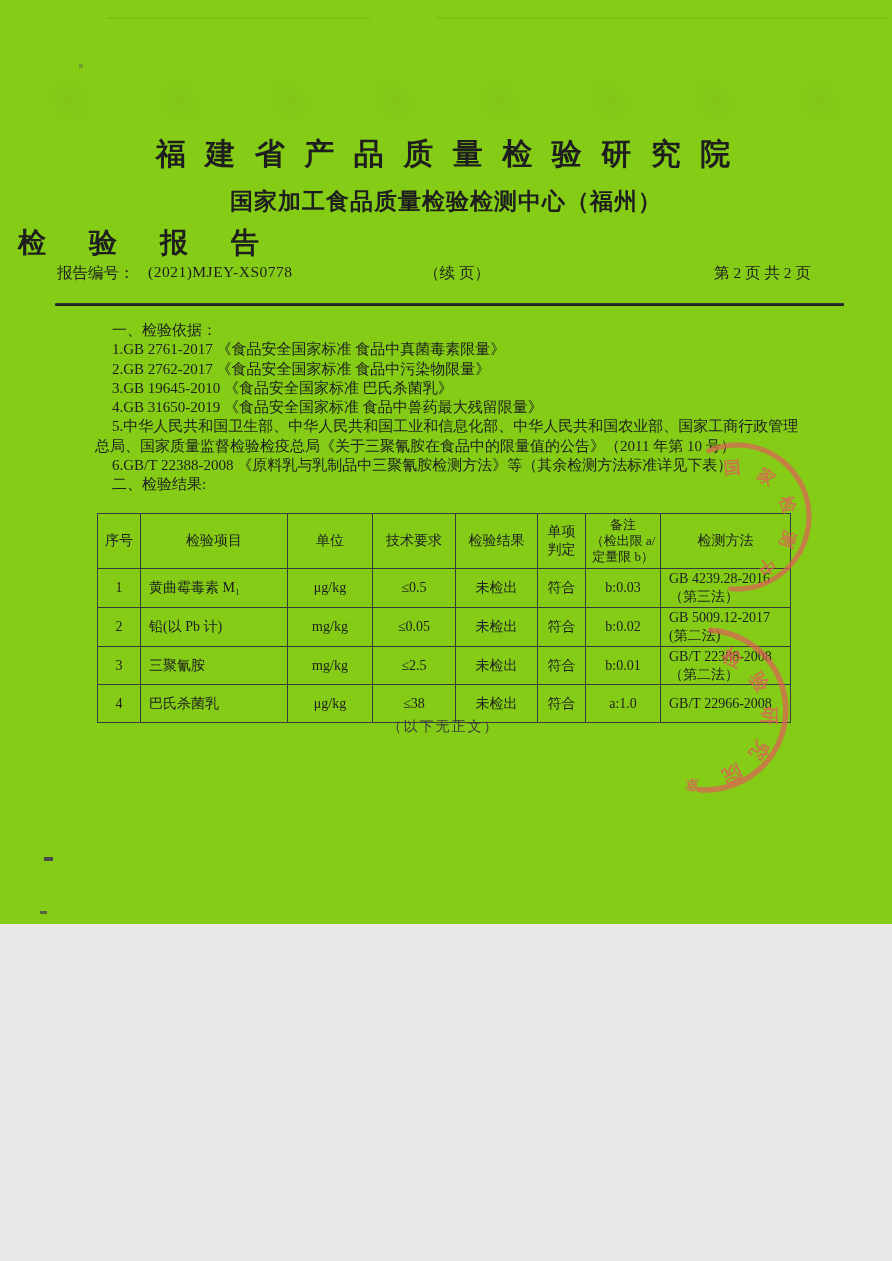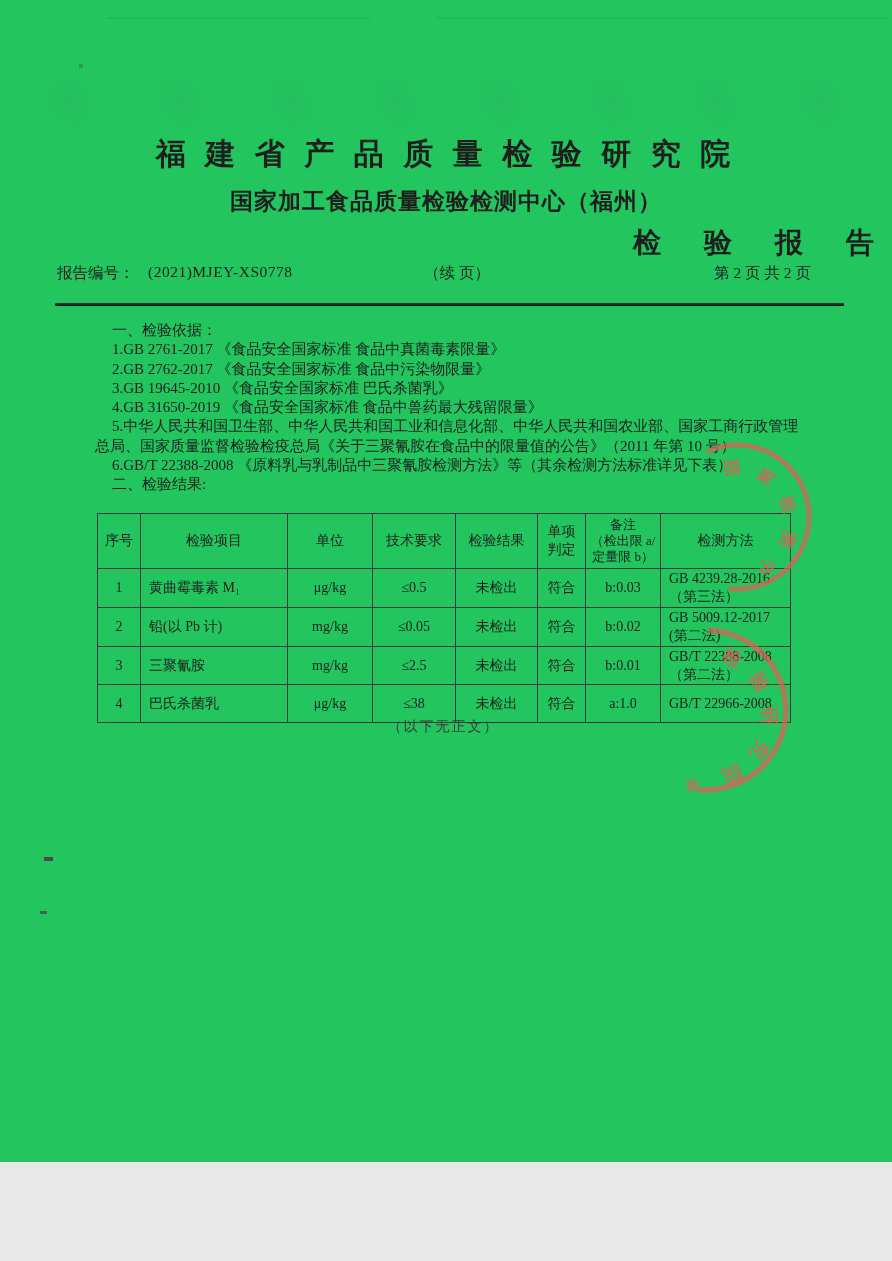--- a/index.html
+++ b/index.html
@@ -1,32 +1,32 @@
 <!DOCTYPE html>
 <html><head>
 <meta charset="utf-8">
 <style>
   html,body{margin:0;padding:0;background:#e8e8e8;}
   .page{
-    position:relative;width:892px;height:1162px;margin:0 auto;
-    background:#22c55e;overflow:hidden;
+    position:relative;width:892px;height:924px;margin:0 auto;
+    background:#84cc16;overflow:hidden;
     font-family:"Liberation Serif","DejaVu Serif",serif;color:#1e1e1e;
   }
   
   .faint-line{position:absolute;height:2px;background:rgba(0,0,0,0.055);}
   .ghost{position:absolute;width:46px;height:58px;border-radius:45%;
     background:radial-gradient(ellipse at center,rgba(90,90,90,0.055),rgba(90,90,90,0.0) 72%);
     transform:rotate(-28deg);filter:blur(1px);}
   .speck{position:absolute;background:#4a4a4a;}
   
   .org-title{position:absolute;top:134px;left:0;width:100%;text-align:center;
     font-size:30px;font-weight:bold;letter-spacing:6px;white-space:nowrap;}
   .center-title{position:absolute;top:186px;left:0;width:100%;text-align:center;
     font-size:23px;font-weight:bold;letter-spacing:1px;}
-  .report-title{position:absolute;top:224px;left:0;width:100%;text-align:right;
+  .report-title{position:absolute;top:224px;left:0;width:100%;text-align:left;
     font-size:28px;font-weight:bold;letter-spacing:18px;text-indent:18px;}
   .report-line{position:absolute;top:263px;left:0;width:100%;height:24px;font-size:15.5px;}
   .report-line .lbl{position:absolute;left:57px;top:0;}
   .report-line .num{position:absolute;left:148px;top:0;letter-spacing:.5px;}
   .report-line .cont{position:absolute;left:424px;top:0;}
   .report-line .pginfo{position:absolute;left:714px;top:0;}
   .divider{position:absolute;top:303px;left:55px;width:789px;height:3px;
     background:linear-gradient(#3c3c3c,#141414);border-radius:1px;}
   
   .basis{position:absolute;top:321px;left:95px;width:706px;font-size:15px;line-height:19.3px;}

